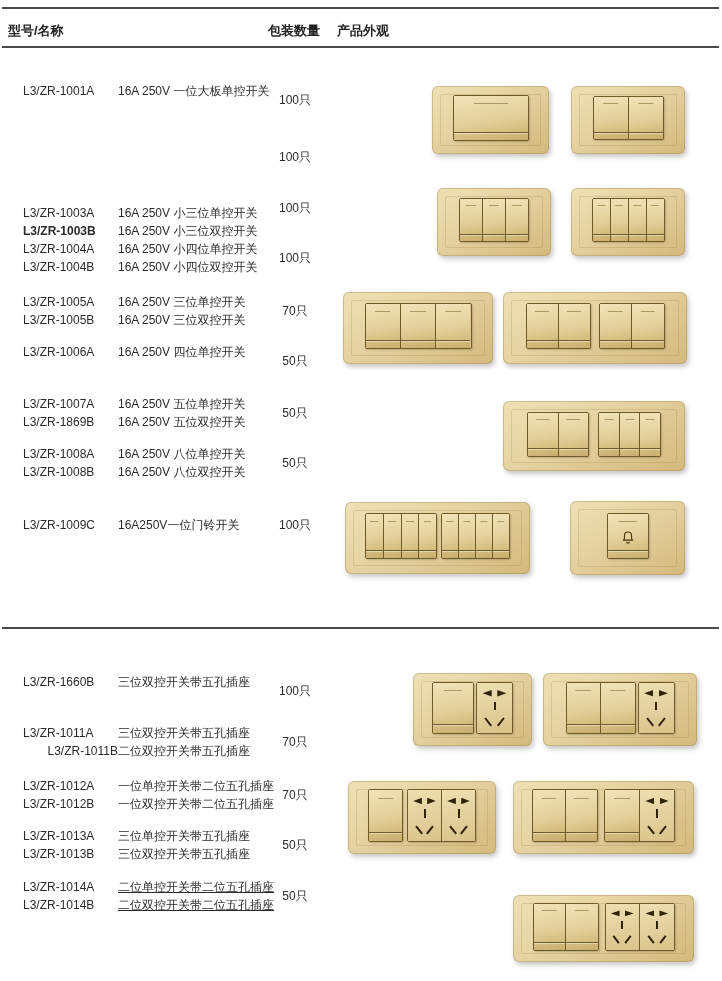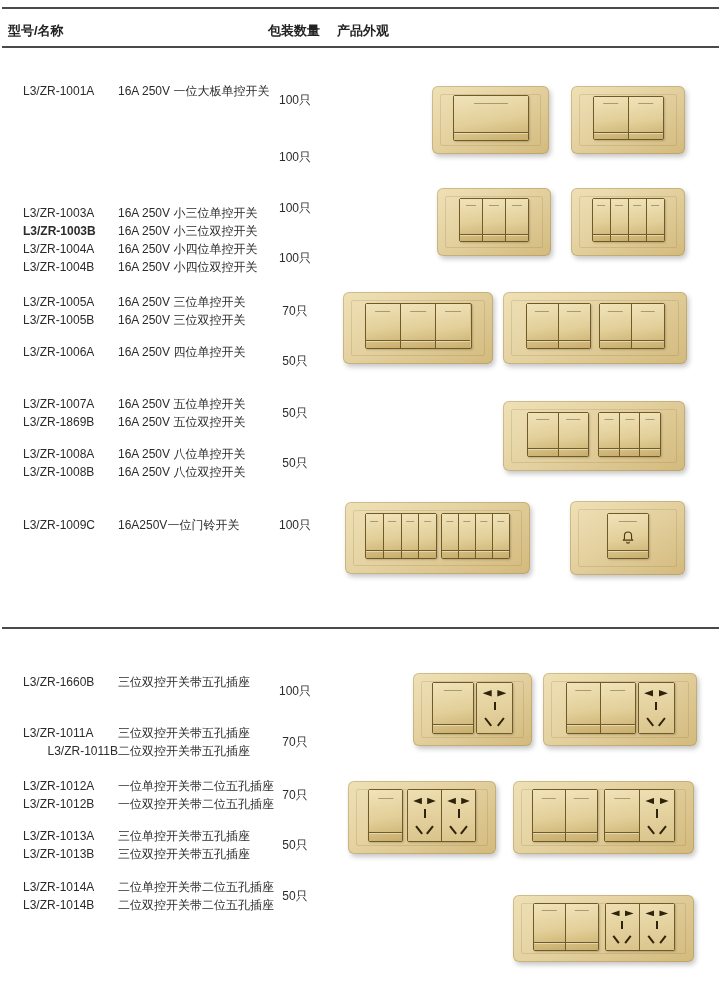--- a/index.html
+++ b/index.html
@@ -291,21 +291,21 @@
     <div class="prod-row" style="top: 777px;">
       <div class="prod-line"><div class="cell-model" style="display: inline-block;">L3/ZR-1012A</div><div class="cell-desc" style="display: inline;">一位单控开关带二位五孔插座</div></div>
       <div class="prod-line"><div class="cell-model" style="display: inline-block;">L3/ZR-1012B</div><div class="cell-desc" style="display: inline;">一位双控开关带二位五孔插座</div></div>
     </div>
     <div class="cell-qty" style="top: 786px;">70只</div>
     <div class="prod-row" style="top: 827px;">
       <div class="prod-line"><div class="cell-model" style="display: inline-block;">L3/ZR-1013A</div><div class="cell-desc" style="display: inline;">三位单控开关带五孔插座</div></div>
       <div class="prod-line"><div class="cell-model" style="display: inline-block;">L3/ZR-1013B</div><div class="cell-desc" style="display: inline;">三位双控开关带五孔插座</div></div>
     </div>
     <div class="cell-qty" style="top: 836px;">50只</div>
-    <div class="prod-row" style="top: 878px;">
+    <div class="prod-row" style="top: 878px; text-decoration: underline;">
       <div class="prod-line"><div class="cell-model" style="display: inline-block;">L3/ZR-1014A</div><div class="cell-desc" style="display: inline;">二位单控开关带二位五孔插座</div></div>
       <div class="prod-line"><div class="cell-model" style="display: inline-block;">L3/ZR-1014B</div><div class="cell-desc" style="display: inline;">二位双控开关带二位五孔插座</div></div>
     </div>
     <div class="cell-qty" style="top: 887px;">50只</div>
     <div class="plate" style="left: 413px; top: 673px; width: 119px; height: 73px;">
       <div class="mod-row" style="gap: 2px;">
         <div class="mod" style="width: 42px; height: 52px;">
           <div class="rk">
             <div class="rk-mark"></div>
             <div class="rk-seam"></div>

